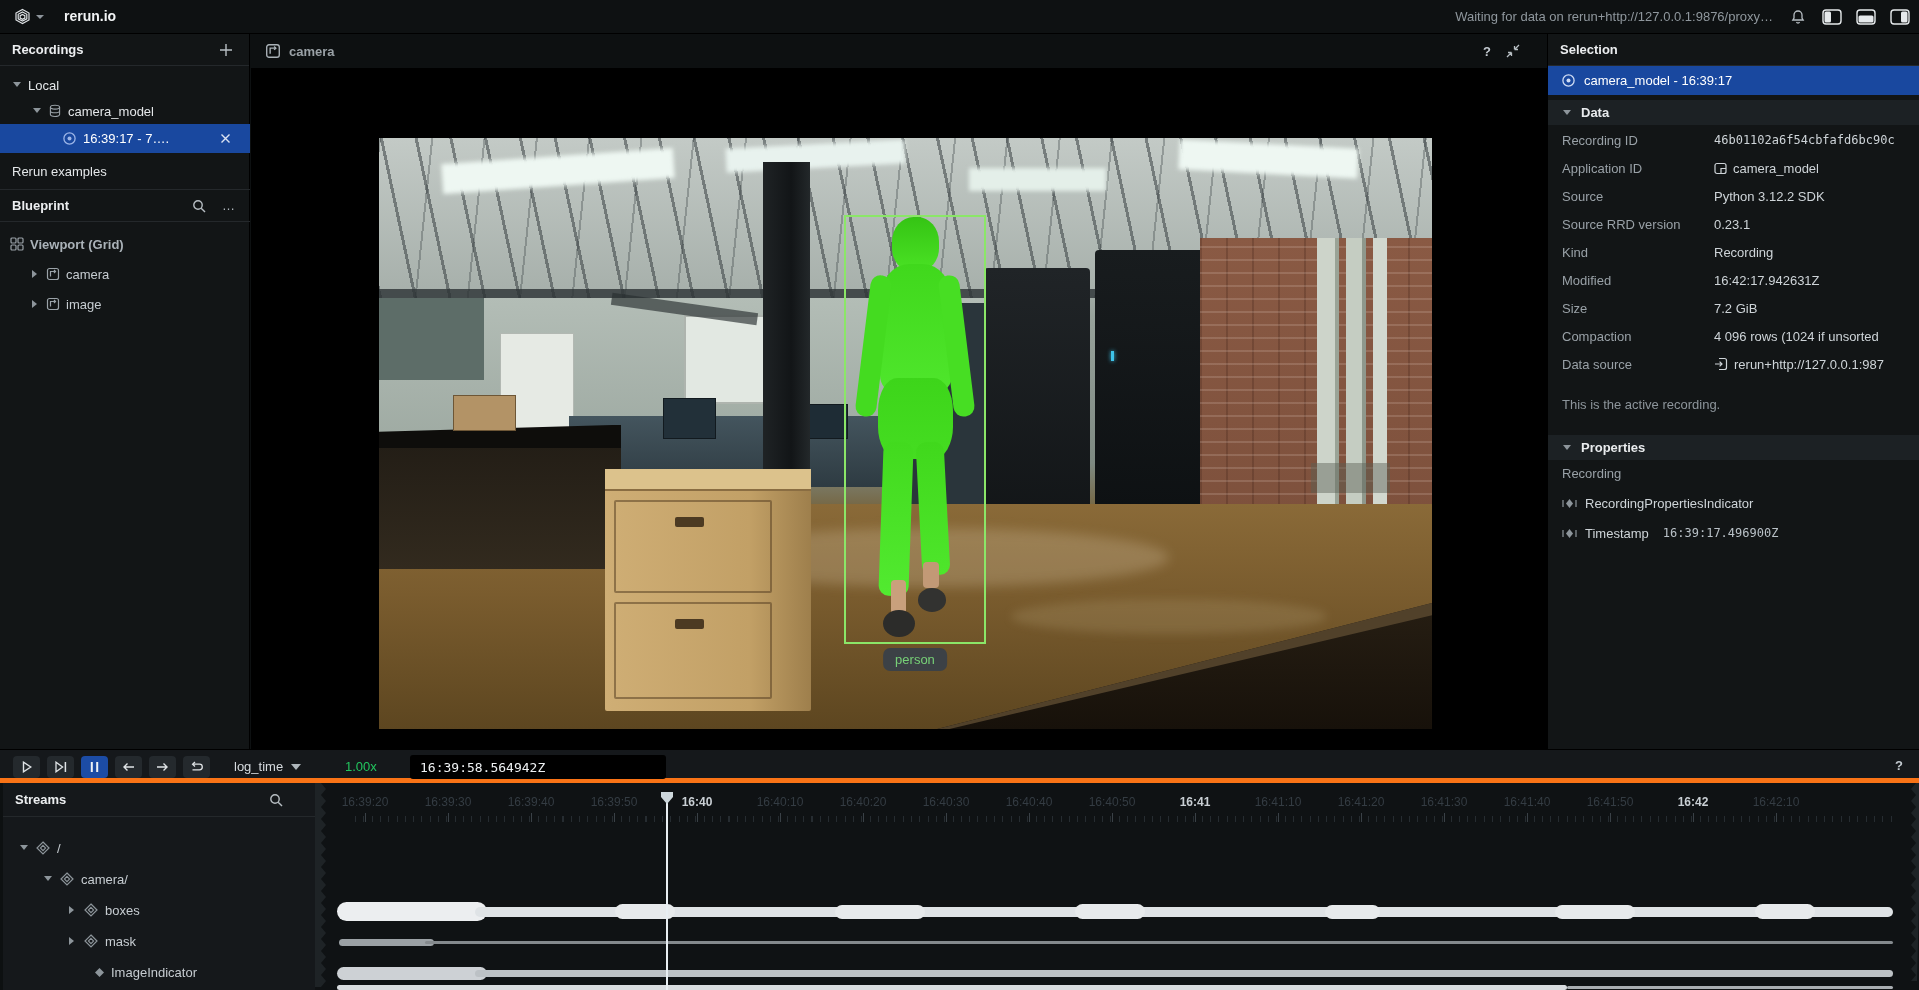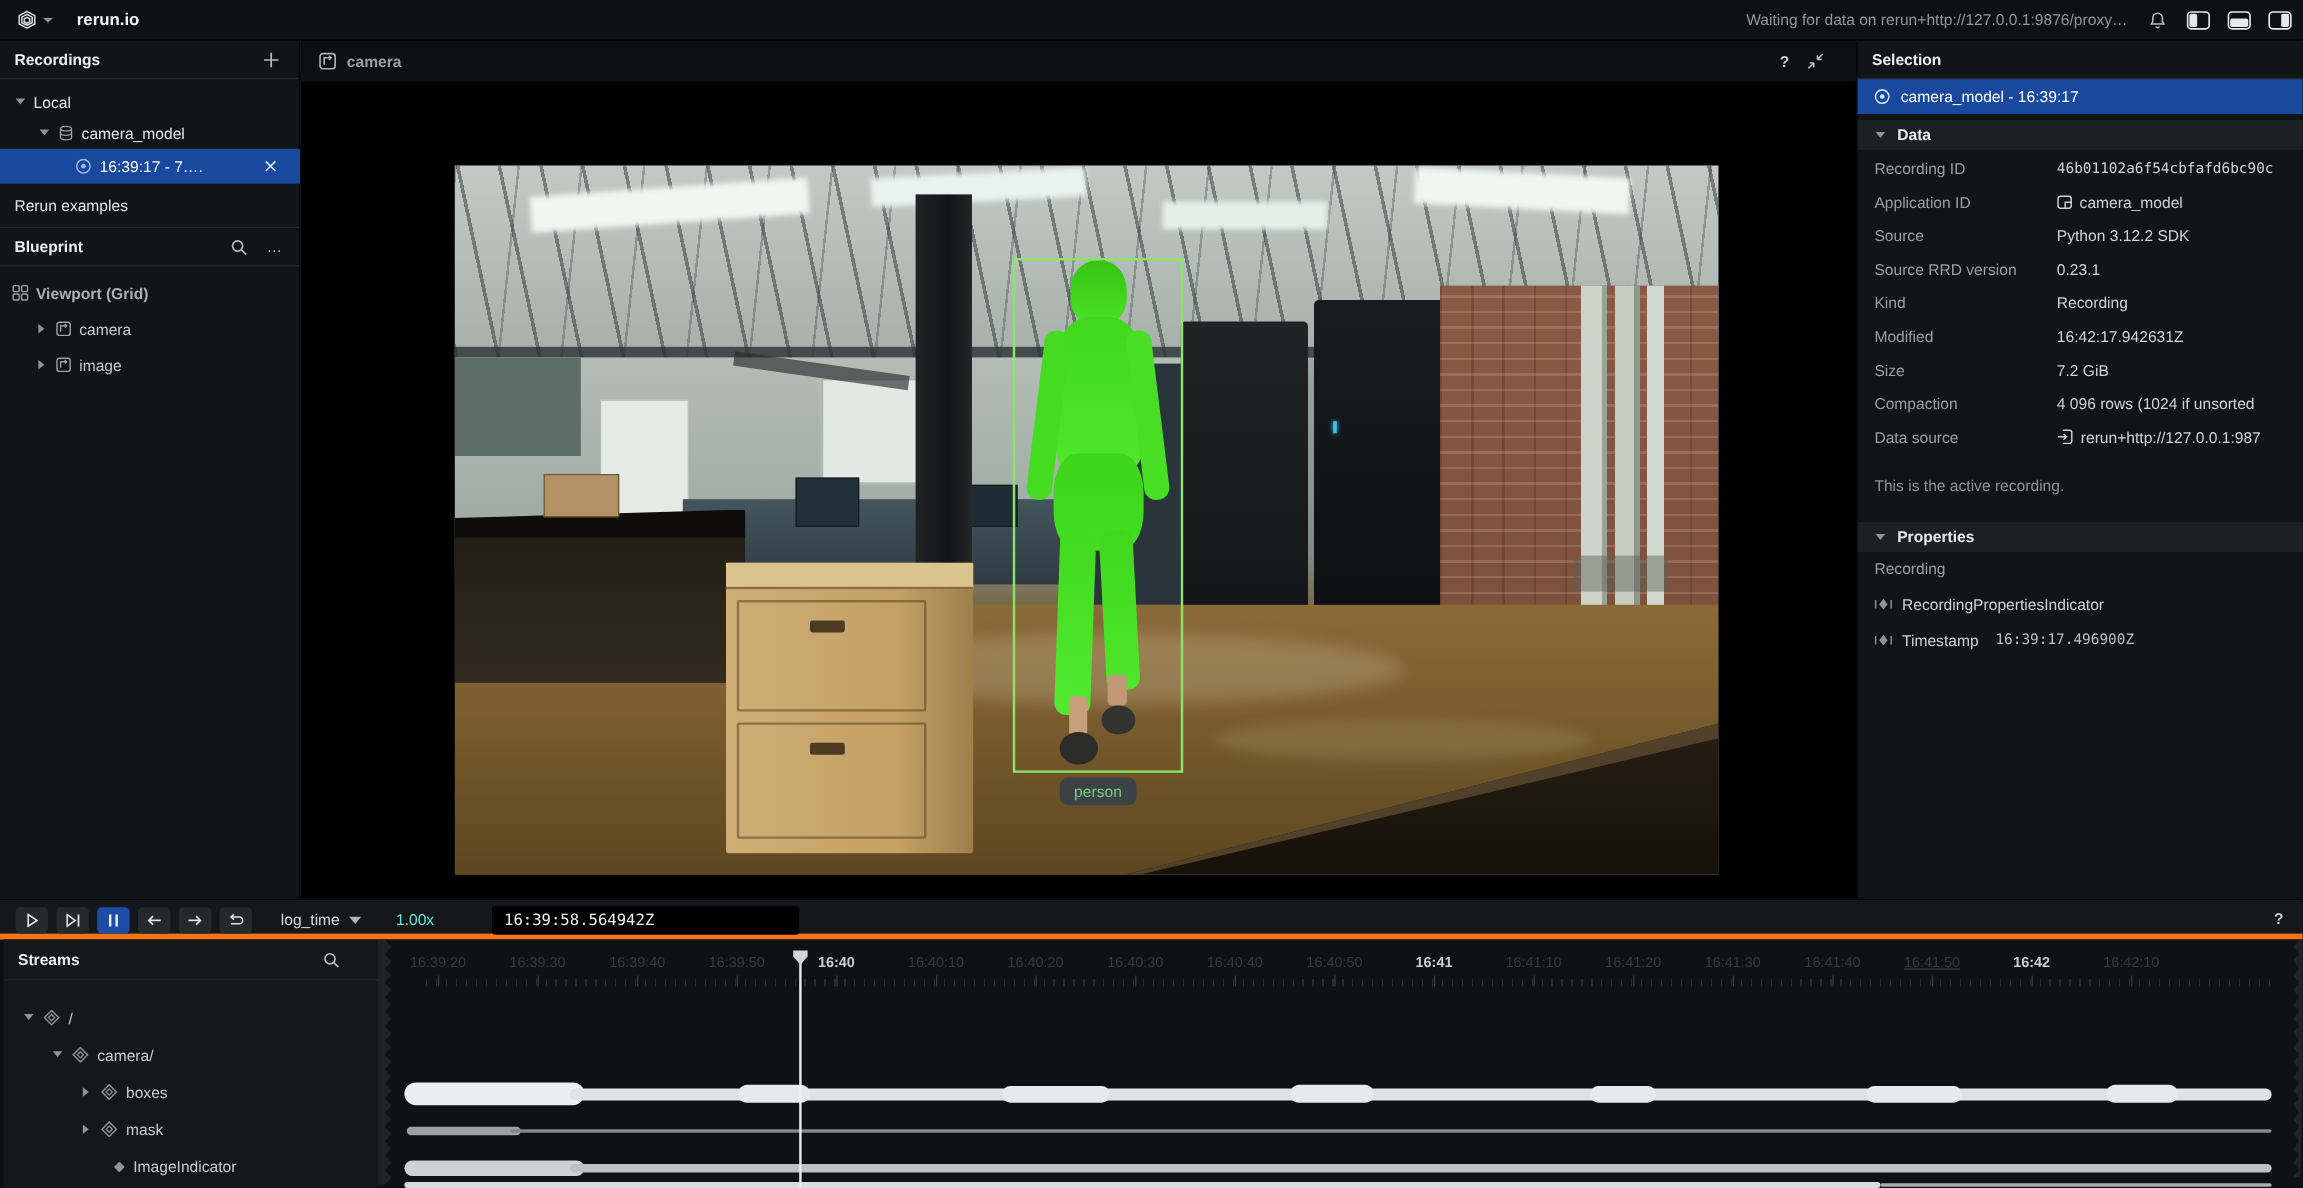--- a/index.html
+++ b/index.html
@@ -438,21 +438,21 @@
     <div class="pbtn" style="left:183px">
       <svg width="13" height="12" viewBox="0 0 13 12">
           <path d="M3.2 3.2h6.3a2.8 2.8 0 0 1 0 5.6H2.5" fill="none" stroke="#dfe3e6" stroke-width="1.3"></path>
           <path d="M5 1 2.6 3.2 5 5.4" fill="none" stroke="#dfe3e6" stroke-width="1.3"></path>
         </svg>
     </div>
     <div class="abs" style="left:234px; top:9px; display:flex; align-items:center; gap:8px; cursor:pointer">
       <span style="color:#d6dbdf">log_time</span>
       <span style="width:0;height:0;border-left:5px solid transparent;border-right:5px solid transparent;border-top:6px solid #aeb6bb"></span>
     </div>
-    <div class="abs" style="left:330px; top:9px; color:#5eead4; cursor:pointer">1.00x</div>
+    <div class="abs" style="left:345px; top:9px; color:#22c55e; cursor:pointer">1.00x</div>
     <div id="timecode" class="mono">
       <span>16:39:58.564942Z</span>
     </div>
     <div class="abs help-btn" style="right:16px; top:8px">?</div>
   </div>
 
   <div id="bottom" class="abs">
     <div id="streams-pane">
       <div class="panel-header" style="width:312px; height:34px; border-bottom:1px solid #24282b">
         <span class="ttl">Streams</span>
@@ -547,21 +547,21 @@
           <span class="tick-label major" style="left: 880px;">16:41</span>
           <span class="tick-mark" style="left: 880px;"></span>
           <span class="tick-label" style="left: 963px;">16:41:10</span>
           <span class="tick-mark" style="left: 963px;"></span>
           <span class="tick-label" style="left: 1046px;">16:41:20</span>
           <span class="tick-mark" style="left: 1046px;"></span>
           <span class="tick-label" style="left: 1129px;">16:41:30</span>
           <span class="tick-mark" style="left: 1129px;"></span>
           <span class="tick-label" style="left: 1212px;">16:41:40</span>
           <span class="tick-mark" style="left: 1212px;"></span>
-          <span class="tick-label" style="left: 1295px; text-decoration: underline;">16:41:50</span>
+          <span class="tick-label" style="left: 1295px;">16:41:50</span>
           <span class="tick-mark" style="left: 1295px;"></span>
           <span class="tick-label major" style="left: 1378px;">16:42</span>
           <span class="tick-mark" style="left: 1378px;"></span>
           <span class="tick-label" style="left: 1461px;">16:42:10</span>
           <span class="tick-mark" style="left: 1461px;"></span>
         </div>
 
       <div class="wave" style="left:22px;top:119px;width:150px;height:19px;background:#eceef0;border-radius:10px"></div>
       <div class="wave" style="left:160px;top:124px;width:1418px;height:10px;background:#dfe3e6"></div>
       <div class="wave" style="left:300px;top:121px;width:60px;height:15px;background:#e7eaec;border-radius:8px"></div>

